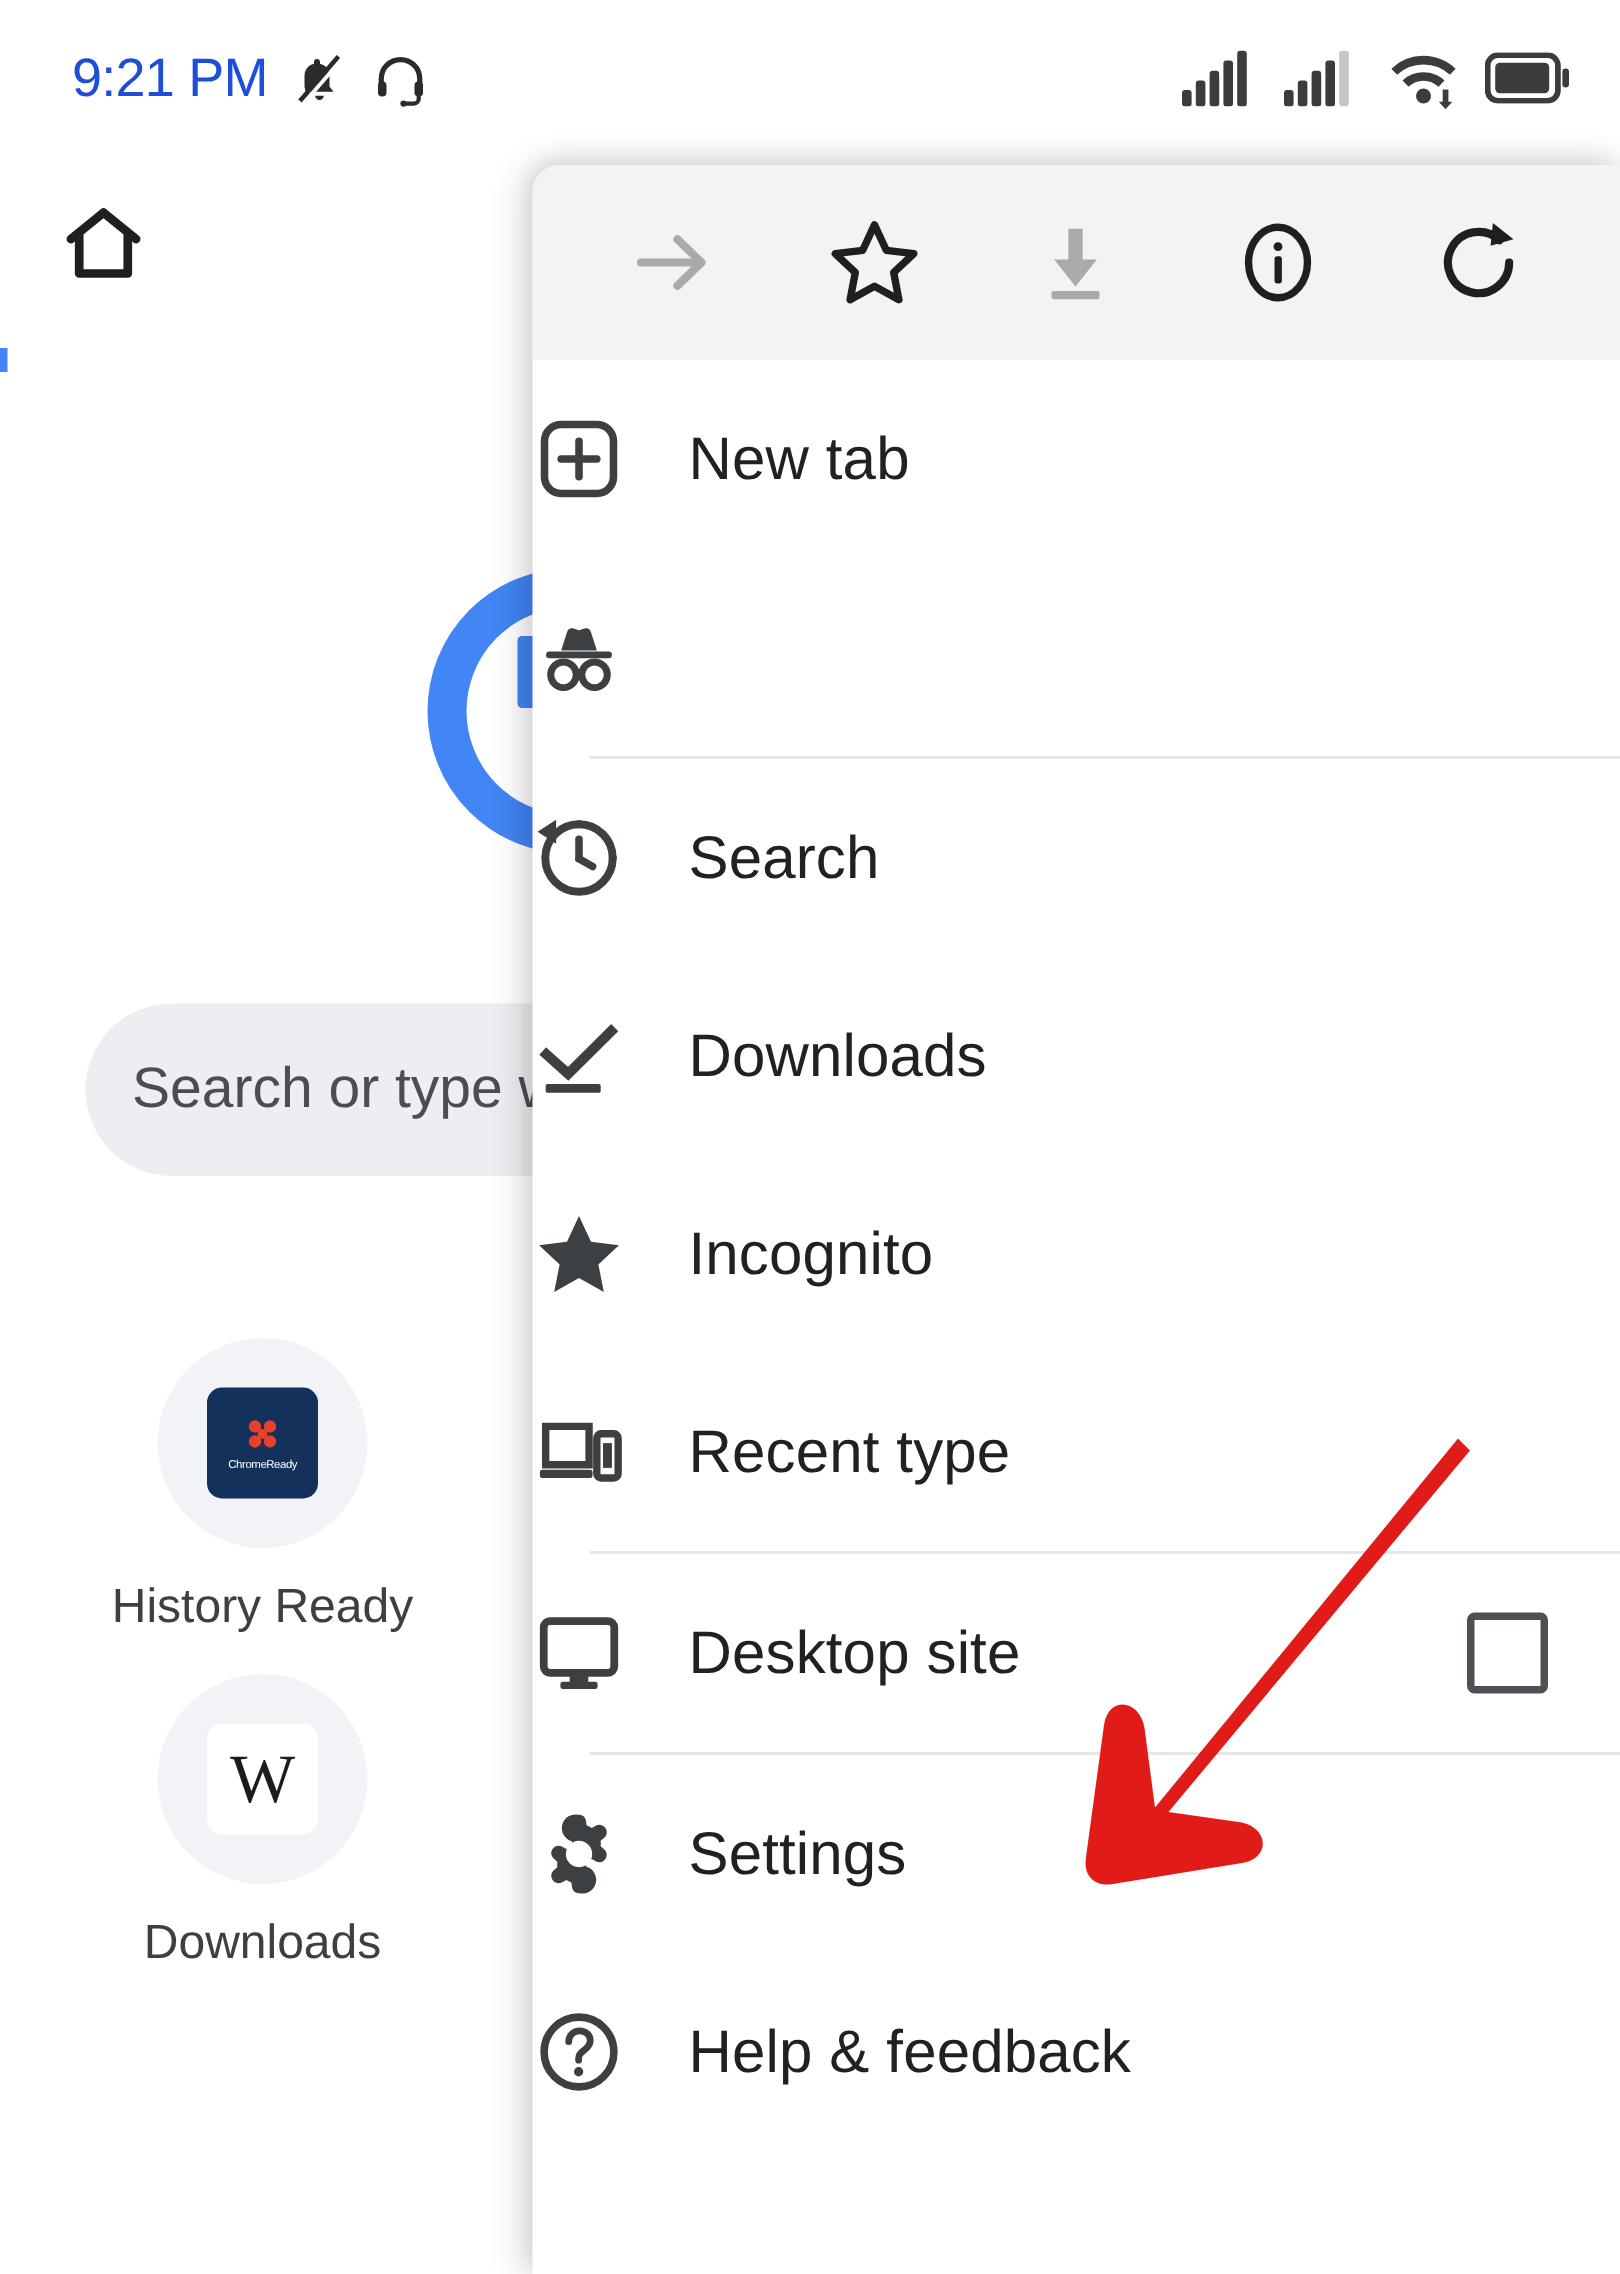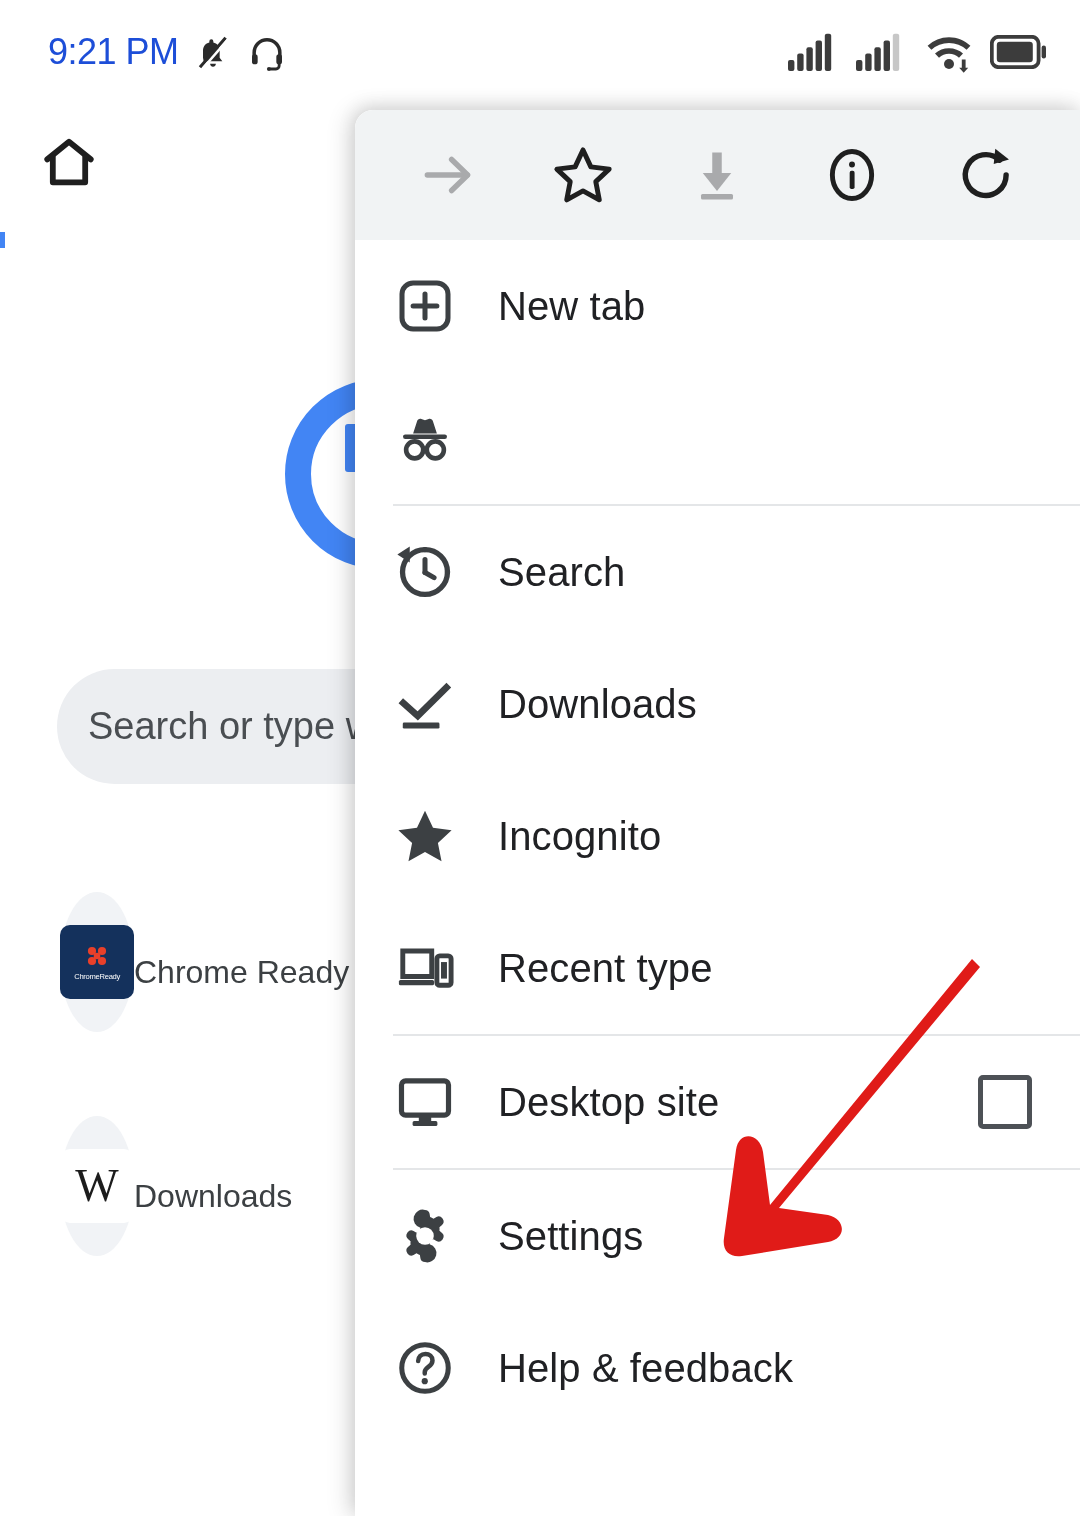--- a/index.html
+++ b/index.html
@@ -94,21 +94,21 @@
   #search-placeholder {
     margin-left: 31px;
     font-size: 38px;
     color: #4a4e52;
     white-space: nowrap;
   }
   .shortcut {
     position: absolute;
     width: 230px;
     display: flex;
-    flex-direction: row;
+    flex-direction: column;
     align-items: center;
   }
   #shortcut-0 { left: 60px; top: 788px; }
   #shortcut-1 { left: 60px; top: 1012px; }
   .shortcut-circle {
     width: 140px; height: 140px;
     border-radius: 50%;
     background: #f1f3f6;
     display: flex;
     align-items: center;
@@ -181,21 +181,20 @@
     border-radius: 50%;
   }
   #menu-list {
     position: relative;
   }
   .menu-item {
     position: relative;
     height: 132px;
     display: flex;
     align-items: center;
-    padding-left: 39px;
     box-sizing: border-box;
   }
   .menu-icon {
     width: 62px;
     min-width: 62px;
     display: flex;
     align-items: center;
     justify-content: center;
   }
   .menu-label {
@@ -255,21 +254,21 @@
         <svg width="30" height="26" viewBox="0 0 30 26">
           <circle cx="10" cy="7" r="4.1" fill="#e8402a"></circle>
           <circle cx="20" cy="7" r="4.1" fill="#e8402a"></circle>
           <circle cx="10" cy="17" r="4.1" fill="#e8402a"></circle>
           <circle cx="20" cy="17" r="4.1" fill="#e8402a"></circle>
           <circle cx="15" cy="12" r="3.3" fill="#e8402a"></circle>
         </svg>
         <span id="tile-chromeready-text">ChromeReady</span>
       </div>
     </div>
-    <span class="shortcut-label">Chrome Ready</span>
+    <span class="shortcut-label">History Ready</span>
   </div>
 
   <div class="shortcut" id="shortcut-1">
     <div class="shortcut-circle">
       <div id="tile-wikipedia">
         <span id="tile-wikipedia-w">W</span>
       </div>
     </div>
     <span class="shortcut-label">Downloads</span>
   </div>

